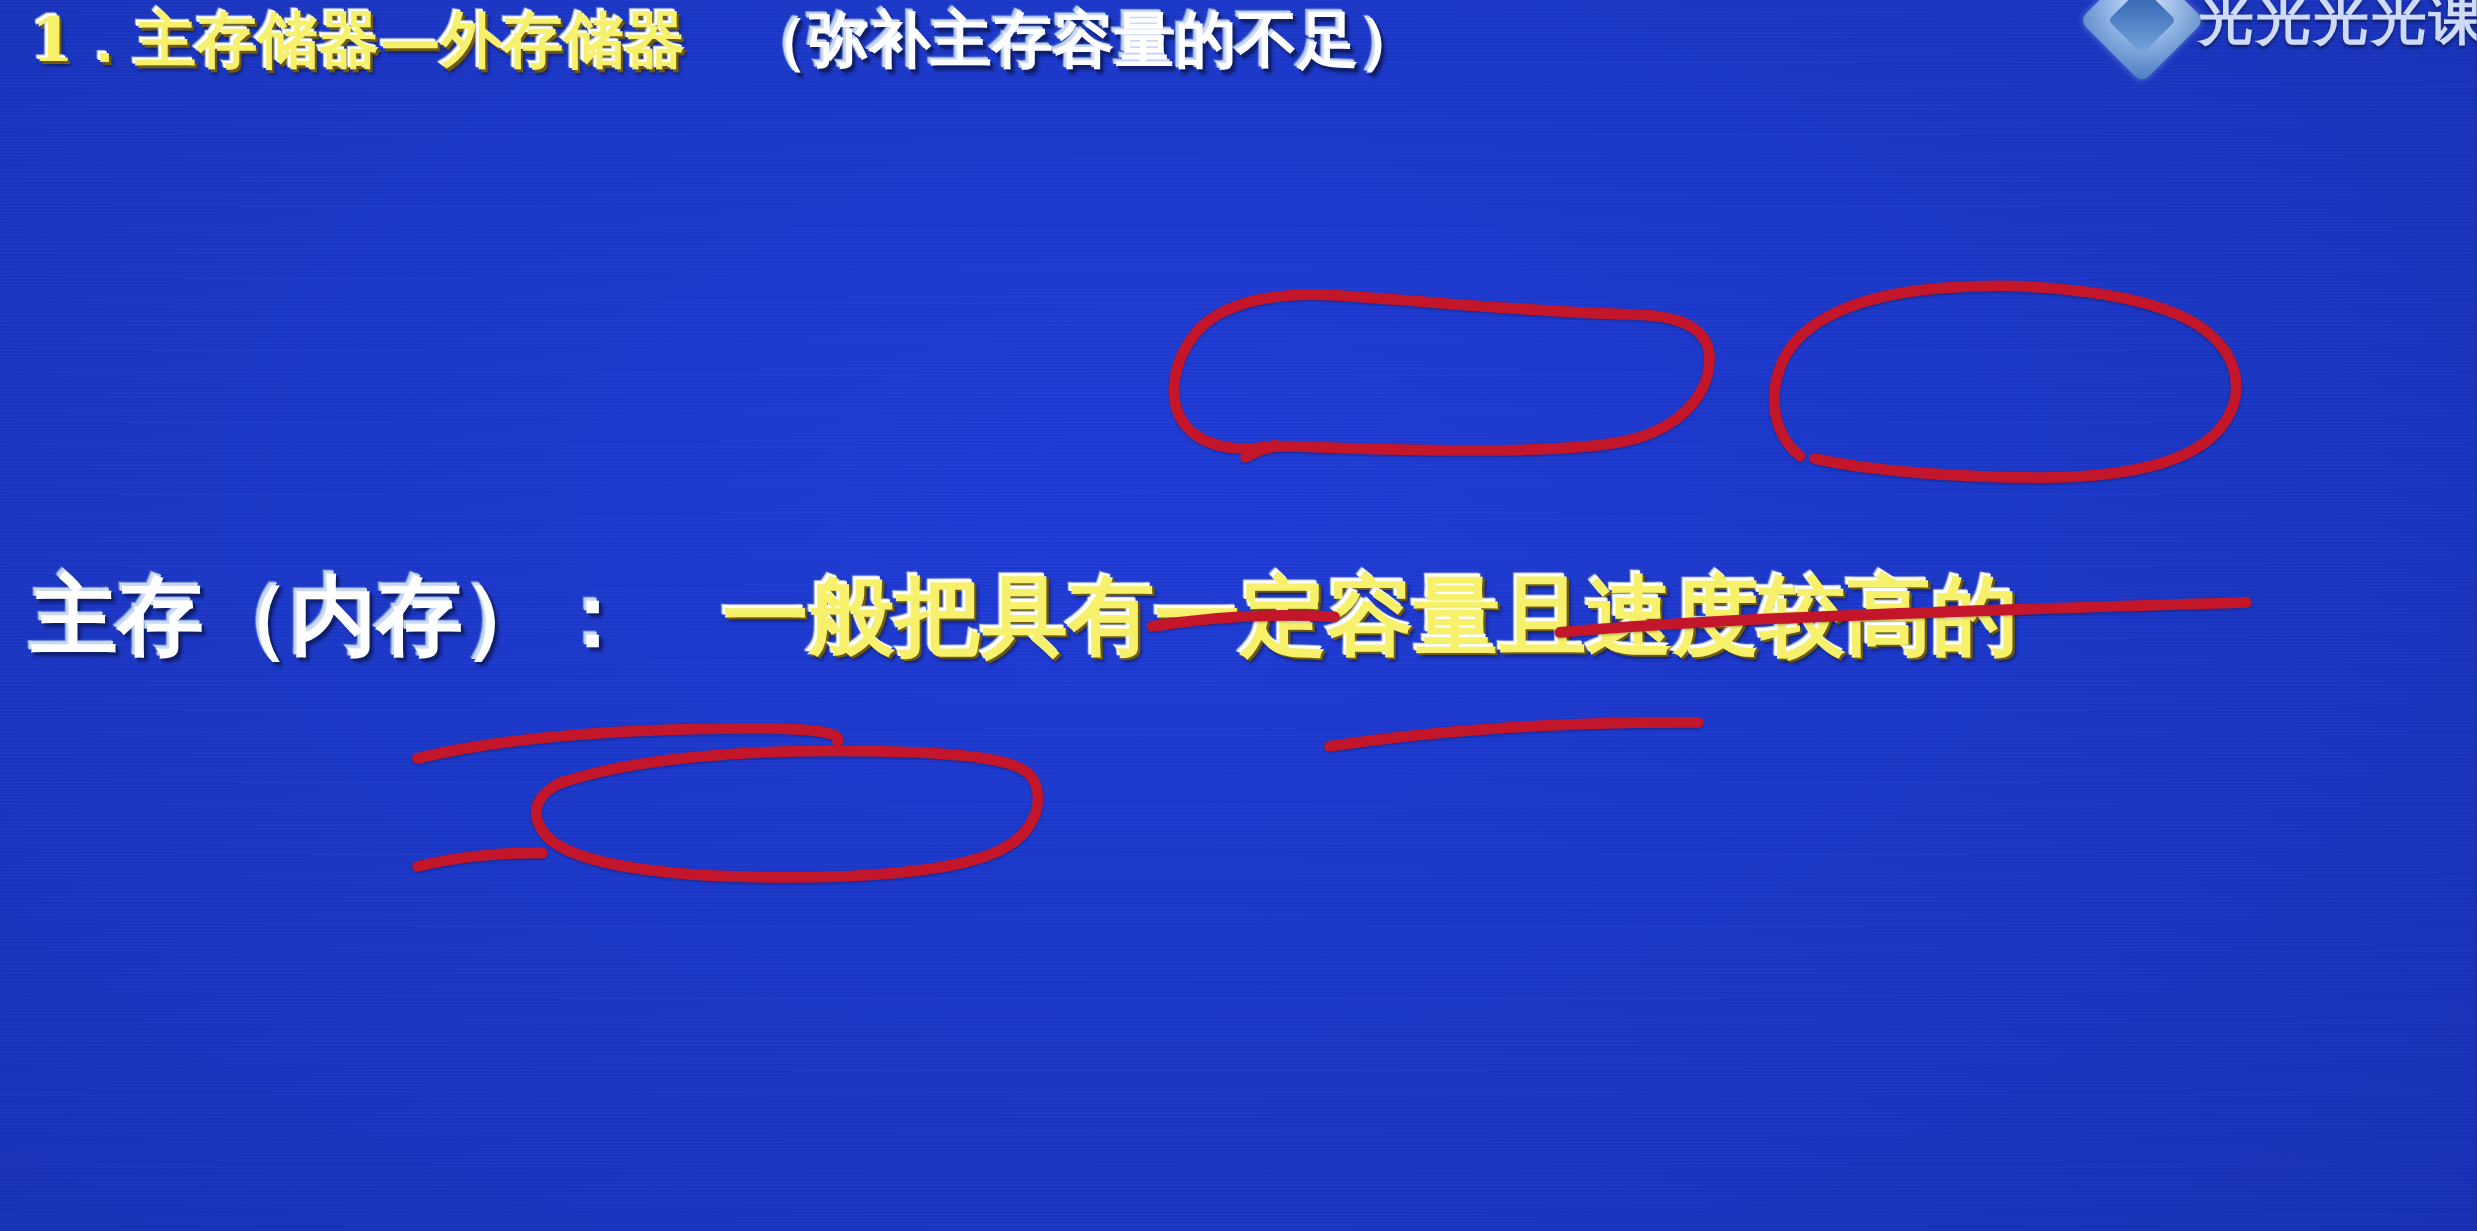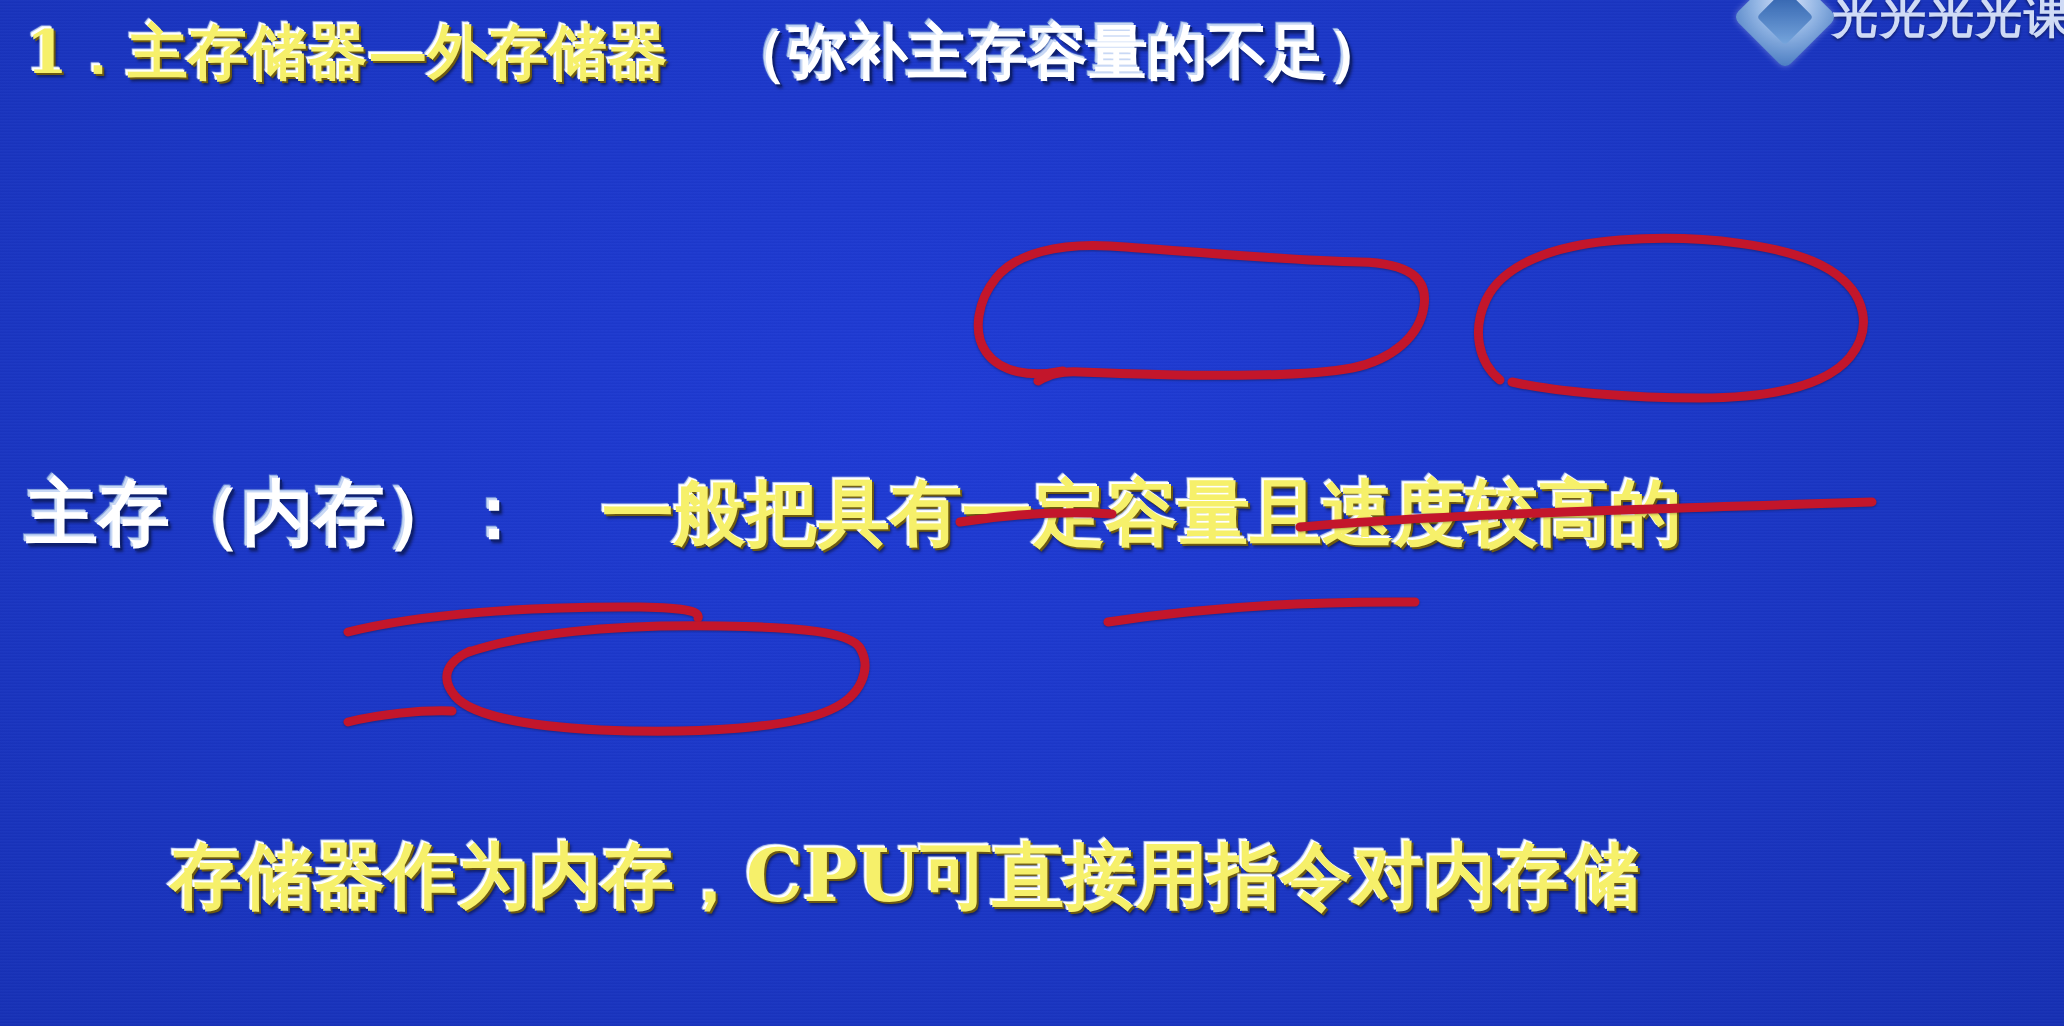--- a/index.html
+++ b/index.html
@@ -64,22 +64,22 @@
     color:#ffffff;
     text-shadow:
       -2px -2px 0 #c8d8f5,
       -3px -3px 1px #93b0e2,
        2px  2px 0 #0d1f6e,
        3px  4px 3px rgba(0,0,0,.45);
   }
 
   
   #title{
-    position:absolute;left:26px;top:22px;
-    font-size:60px;line-height:1.0;
+    position:absolute;left:26px;top:9px;
+    font-size:51px;line-height:1.0;
   }
 
   
   #body{
     position:absolute;left:26px;top:196px;
     font-size:72px;line-height:1.26;
   }
   .ln{white-space:pre;}
 
   
@@ -97,21 +97,20 @@
     <div id="wm-badge"></div>
     <div id="wm-text">光光光光课</div>
   </div>
 
   <div id="title" class="emb"><span class="yel">1．</span><span class="yel">主存储器—外存储器</span><span class="wht">　</span><span class="wht">（弥补主存容量的不足）</span></div>
 
   <div id="body" class="emb">
 
     <div class="ln"><span class="wht">主存（内存）：　</span><span class="yel">一般把具有一定容量且速度较高的</span></div>
 
-    <div class="ln"><span class="wht">　　</span><span class="yel">存储器作为内存，</span><span class="yel">CPU</span><span class="yel">可直接用指令对内存储</span></div>
 
     
 
     
 
     
 
   </div>
 
   <svg id="ink" viewBox="0 0 2064 1026">

